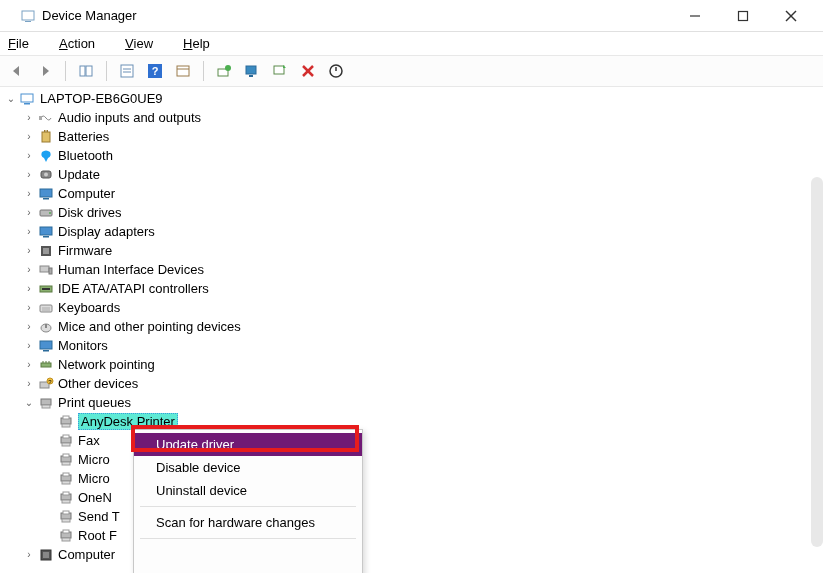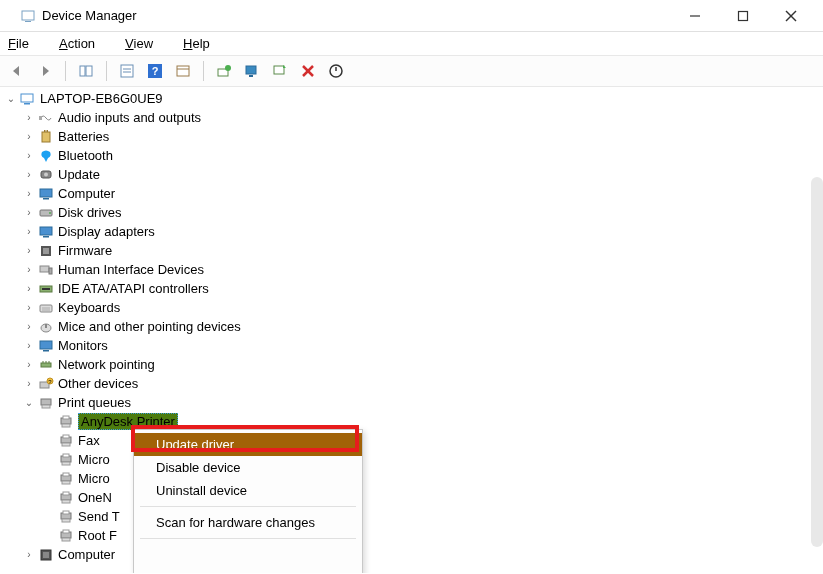--- a/index.html
+++ b/index.html
@@ -90,40 +90,40 @@
   .node-icon {
     width: 16px; height: 16px;
     margin-right: 4px;
     display: inline-flex; align-items: center; justify-content: center;
     flex-shrink: 0;
   }
   .lvl0 { padding-left: 4px; }
   .lvl1 { padding-left: 22px; }
   .lvl2 { padding-left: 58px; }
   .selected {
-    background: #4d7c0f;
+    background: #5eead4;
     border: 1px dotted #3a9bdc;
     padding: 0 2px;
   }
   .context-menu {
     position: absolute;
     left: 133px;
     top: 427px;
     width: 230px;
     background: #fdfdfd;
     border: 1px solid #c8c8c8;
     box-shadow: 2px 2px 6px rgba(0,0,0,0.15);
     padding: 3px 0;
     font-size: 13px;
   }
   .cm-item {
     padding: 4px 22px;
   }
   .cm-item.highlight {
-    background: #a16207;
+    background: #701a75;
     color: #fff;
   }
   .cm-sep { height:1px; background:#e0e0e0; margin:4px 6px; }
   .cm-bold { font-weight: bold; margin-top: 32px; }
   .red-box {
     position: absolute;
     border: 4px solid #e71c1c;
     pointer-events: none;
   }
   .scrollbar-right {

